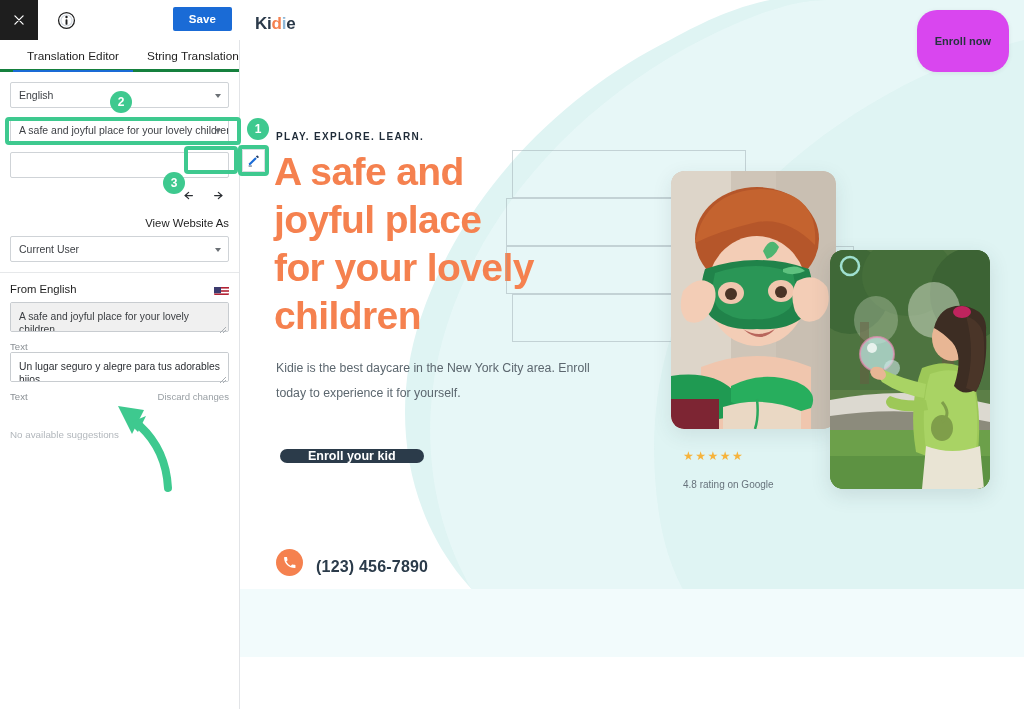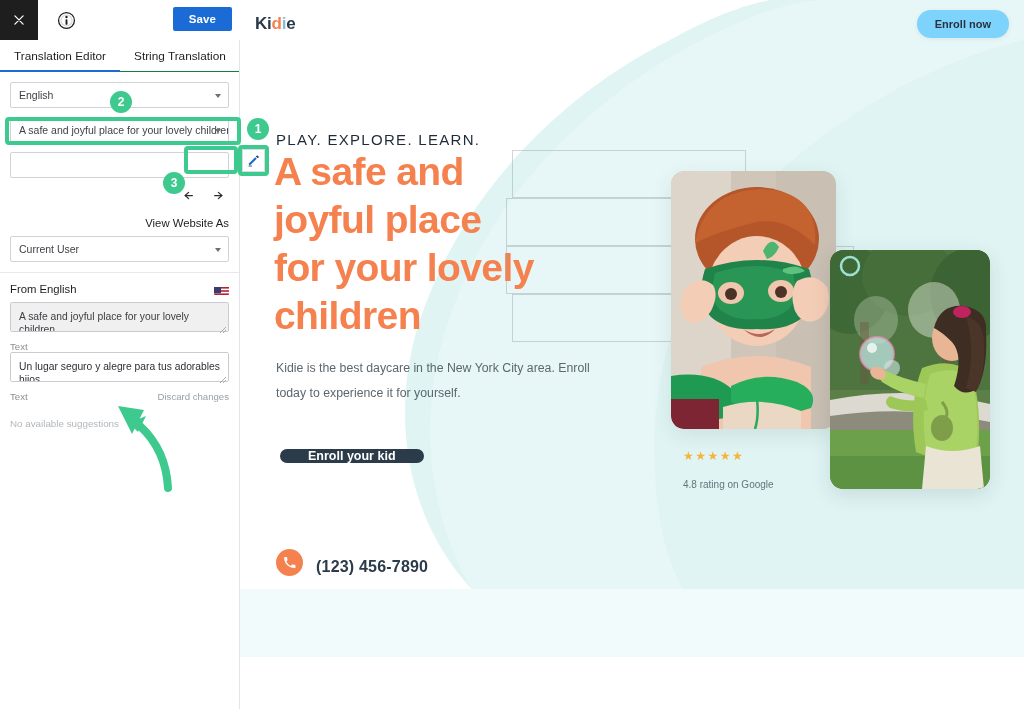--- a/index.html
+++ b/index.html
@@ -38,22 +38,22 @@
   .save-btn {
     position: absolute; right: 8px; top: 7px;
     background: #1a6bd6; color: #fff;
     font-size: 11.5px; font-weight: 600;
     border-radius: 2px; padding: 6px 16px;
     cursor: pointer; letter-spacing: .1px;
   }
 
   .sb-tabs {
     display: flex; height: 32px;
-    border-bottom: 1px solid #15803d;
-    padding-left: 0;
+    border-bottom: 3px solid #15803d;
+    padding-left: 13px;
   }
   .sb-tab {
     font-size: 11.8px; color: #1e1e1e;
     padding: 0 14px; height: 32px;
     display: flex; align-items: center;
     cursor: pointer; position: relative;
     white-space: nowrap;
   }
   .sb-tab.active { box-shadow: inset 0 -2px 0 #1a6bd6; font-weight: 400; }
 
@@ -115,21 +115,21 @@
   .ta-grip {
     position: absolute; right: 2px; bottom: 2px;
     width: 8px; height: 8px; pointer-events:none;
   }
   .sub-row {
     display: flex; justify-content: space-between; align-items: center;
     margin-top: 5px;
   }
   .sub-txt { font-size: 9.6px; color: #8a8f94; }
   .discard { font-size: 9.6px; color: #9aa0a5; cursor: pointer; }
-  .nosug { font-size: 9.8px; color: #b2b7bc; margin-top: 16px; display:block;}
+  .nosug { font-size: 9.8px; color: #b2b7bc; margin-top: 27px; display:block;}
 
   
   .anno-box {
     position: absolute; border: 4px solid #3ec98f;
     border-radius: 4px; z-index: 60; pointer-events: none;
   }
   .badge {
     position: absolute; z-index: 70;
     width: 22px; height: 22px; border-radius: 50%;
     background: #3ec98f; color: #fff;
@@ -169,31 +169,31 @@
   .logo .b { color: #8fb8d8; }
   .nav-links {
     display: flex; gap: 30px; margin-left: 160px;
   }
   .nav-links a {
     font-size: 11.2px; color: #4b5663; text-decoration: none; cursor: pointer;
   }
   .nav-links a.active { color: #f5814f; }
   .enroll-now {
     position: absolute; right: 15px; top: 10px;
-    background: #7dd3fc; color: #27333f;
+    background: #d946ef; color: #27333f;
     font-size: 11px; font-weight: 600;
-    padding: 8px 18px; border-radius: 20px;
+    padding: 25px 18px; border-radius: 20px;
     cursor: pointer;
     box-shadow: 0 1px 5px rgba(0,0,0,.07);
   }
 
   .hero { position: absolute; left: 0; top: 0; width: 784px; height: 709px; z-index: 5; }
   .eyebrow {
     position: absolute; left: 36px; top: 131px;
-    font-size: 15px; font-weight: 400; letter-spacing: 1.3px;
+    font-size: 10px; font-weight: 700; letter-spacing: 1.3px;
     color: #1f2b38;
   }
   .h1 {
     position: absolute; left: 34px; top: 148px;
     width: 330px;
     font-size: 39px; line-height: 48px; font-weight: 700;
     color: #f5814f; letter-spacing: -.6px;
   }
   .h1 span { display: block; position: relative; }
   .selbox {

